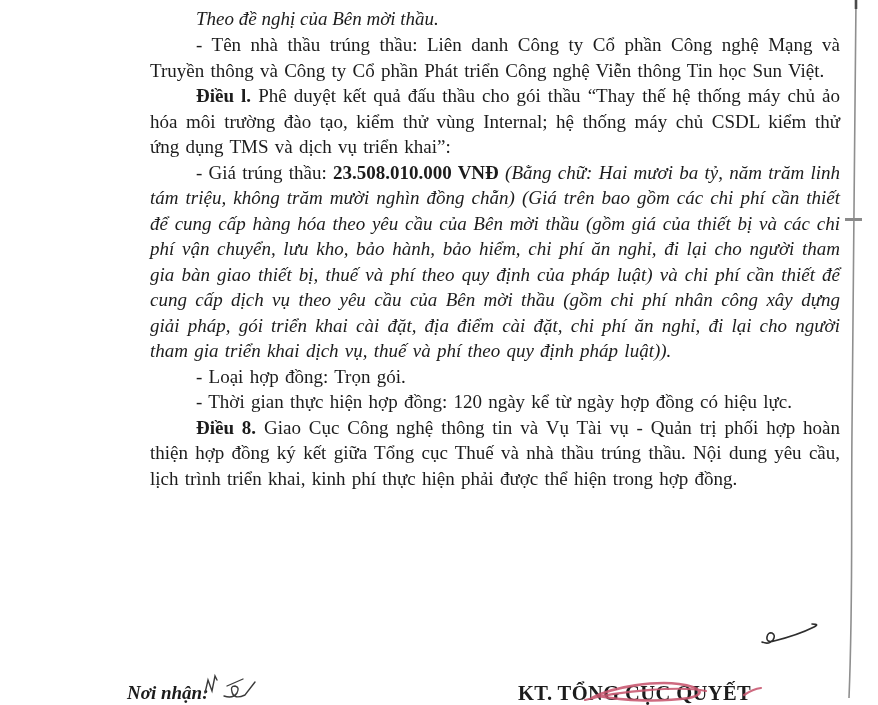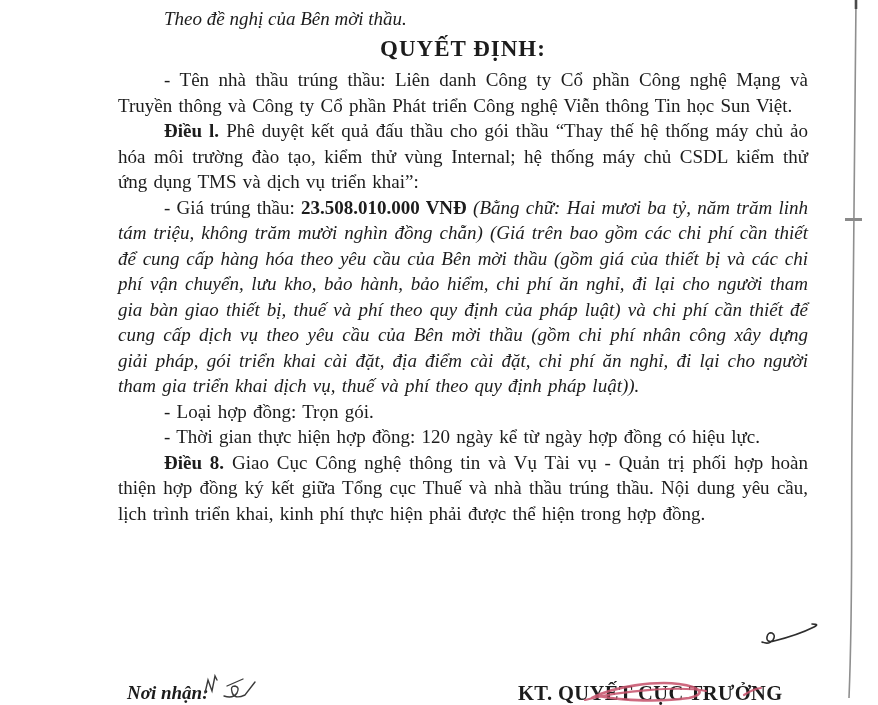--- a/index.html
+++ b/index.html
@@ -7,21 +7,21 @@
     position: relative;
     width: 878px;
     height: 705px;
     background: #ffffff;
     overflow: hidden;
     font-family: "Liberation Serif", "DejaVu Serif", serif;
     color: #1c1c1c;
   }
   .text-block {
     position: absolute;
-    left: 118px;
+    left: 150px;
     top: 0;
     width: 690px;
   }
   .intro {
     margin: 0;
     padding-top: 6px;
     font-style: italic;
     font-size: 19px;
     line-height: 26px;
     text-indent: 46px;
@@ -72,39 +72,38 @@
 </head>
 <body>
 
 <div class="page">
 
   <div class="text-block">
     <p class="intro">
       <span>Theo đề nghị của Bên mời thầu.</span>
     </p>
 
-    <h1 class="doc-heading">QUYẾT ĐỊNH:</h1>
 
     <p class="para"><span>- Tên nhà thầu trúng thầu: Liên danh Công ty Cổ phần Công nghệ Mạng và Truyền thông và Công ty Cổ phần Phát triển Công nghệ Viễn thông Tin học Sun Việt.</span></p>
 
     <p class="para"><span class="b">Điều l. </span><span>Phê duyệt kết quả đấu thầu cho gói thầu “Thay thế hệ thống máy chủ ảo hóa môi trường đào tạo, kiểm thử vùng Internal; hệ thống máy chủ CSDL kiểm thử ứng dụng TMS và dịch vụ triển khai”:</span></p>
 
     <p class="para"><span>- Giá trúng thầu: </span><span class="b">23.508.010.000 VNĐ </span><span class="i">(Bằng chữ: Hai mươi ba tỷ, năm trăm linh tám triệu, không trăm mười nghìn đồng chẵn) (Giá trên bao gồm các chi phí cần thiết để cung cấp hàng hóa theo yêu cầu của Bên mời thầu (gồm giá của thiết bị và các chi phí vận chuyển, lưu kho, bảo hành, bảo hiểm, chi phí ăn nghỉ, đi lại cho người tham gia bàn giao thiết bị, thuế và phí theo quy định của pháp luật) và chi phí cần thiết để cung cấp dịch vụ theo yêu cầu của Bên mời thầu (gồm chi phí nhân công xây dựng giải pháp, gói triển khai cài đặt, địa điểm cài đặt, chi phí ăn nghỉ, đi lại cho người tham gia triển khai dịch vụ, thuế và phí theo quy định pháp luật)).</span></p>
 
     <p class="para"><span>- Loại hợp đồng: Trọn gói.</span></p>
 
     <p class="para"><span>- Thời gian thực hiện hợp đồng: 120 ngày kể từ ngày hợp đồng có hiệu lực.</span></p>
 
     <p class="para"><span class="b">Điều 8. </span><span>Giao Cục Công nghệ thông tin và Vụ Tài vụ - Quản trị phối hợp hoàn thiện hợp đồng ký kết giữa Tổng cục Thuế và nhà thầu trúng thầu. Nội dung yêu cầu, lịch trình triển khai, kinh phí thực hiện phải được thể hiện trong hợp đồng.</span></p>
 
   </div>
 
   <div class="footer-recipients">Nơi nhận:</div>
 
-  <div class="footer-signature">KT. QUYẾT CỤC TRƯỞNG</div>
+  <div class="footer-signature">KT. TỔNG CỤC QUYẾT</div>
 
   <svg class="overlay" viewBox="0 0 878 705" xmlns="http://www.w3.org/2000/svg">
 
     <g>
       <path d="M856,0 C855,120 853,300 852,430 C851,540 853,600 849,698" stroke="#8f8f8f" stroke-width="1.6" fill="none"></path>
       <path d="M856,0 L856,9" stroke="#4a4a4a" stroke-width="2.6" fill="none"></path>
       <rect x="845" y="218" width="17" height="3" fill="#8a8a8a"></rect>
     </g>
 
     <g>

